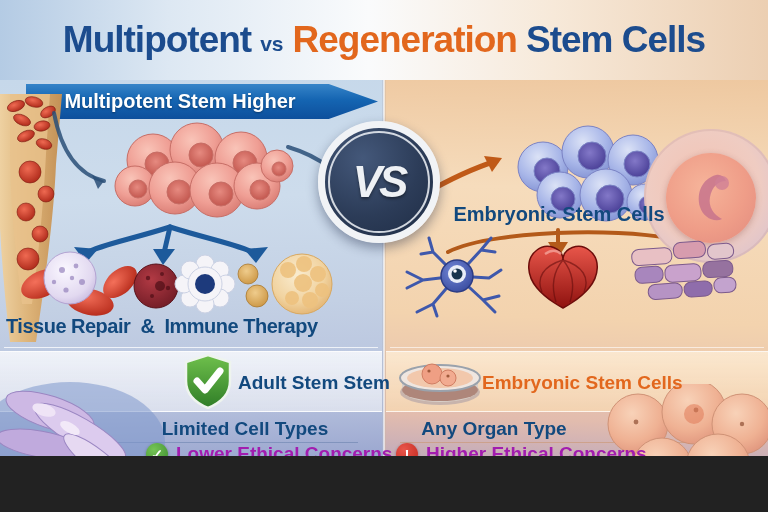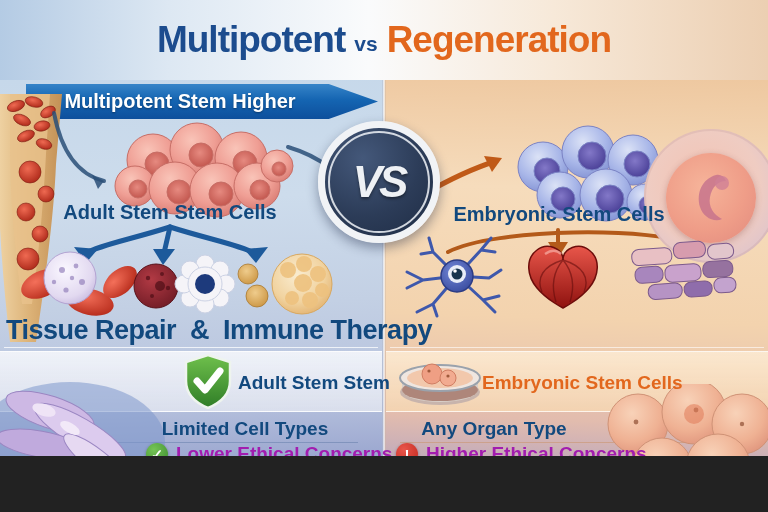--- a/index.html
+++ b/index.html
@@ -39,21 +39,21 @@
     display:flex;align-items:center;justify-content:center;}
   .vs-badge::before{content:"";position:absolute;inset:3px;border:2px solid rgba(240,243,248,.85);border-radius:50%;}
   .vs-text{font-size:44px;font-weight:bold;font-style:italic;color:#eef1f5;letter-spacing:-3px;
     text-shadow:0 2px 3px rgba(0,0,0,.4);}
 
   
   .lbl{position:absolute;font-weight:bold;color:#12497e;text-align:center;white-space:pre;}
   .lbl-source{font-size:20px;}
   #lbl-adult{left:60px;top:201px;width:220px;}
   #lbl-embryonic{left:449px;top:203px;width:220px;}
-  #lbl-tissue{left:6px;top:315px;width:304px;font-size:27px;letter-spacing:-.5px;text-align:right;}
+  #lbl-tissue{left:6px;top:315px;width:304px;font-size:20px;letter-spacing:-.5px;text-align:right;}
   #lbl-organ{left:390px;top:316px;width:360px;font-size:18.5px;letter-spacing:-.5px;}
   #lbl-limited{left:145px;top:418px;width:200px;font-size:19px;}
   #lbl-any{left:394px;top:418px;width:200px;font-size:19px;}
   .band-label{position:absolute;font-weight:bold;font-size:19px;}
   #band-left-label{left:238px;top:372px;color:#12497e;}
   #band-right-label{left:482px;top:372px;color:#e2671d;}
 
   
   .band{position:absolute;top:351px;height:59px;}
   .band-left{left:0;width:382px;background:linear-gradient(180deg,rgba(246,248,252,.88),rgba(226,230,240,.82));
@@ -88,20 +88,21 @@
 </head>
 <body>
 
 <div class="stage">
 
   <div class="top-band">
     <h1 class="title">
       <span class="t-main t-blue">Multipotent</span>
       <span class="t-vs">vs</span>
       <span class="t-main t-orange">Regeneration</span>
+      <span class="t-main t-blue">Stem Cells</span>
     </h1>
   </div>
   <div class="half left-half"></div>
   <div class="half right-half"></div>
   <div class="v-divider"></div>
 
   <div class="band band-left"></div>
   <div class="band band-right"></div>
   <div class="hline" id="hl-left1"></div>
   <div class="hline" id="hl-right1"></div>
@@ -419,21 +420,20 @@
     <path d="M6,26 L6,38 A38,12 0 0 0 82,38 L82,26 Z" fill="#d9cfc8"></path>
     <ellipse cx="44" cy="38" rx="38" ry="11" fill="#8a4a3a" opacity=".55"></ellipse>
     <ellipse cx="44" cy="26" rx="40" ry="13" fill="#efe6e0" stroke="#9aa2ac" stroke-width="2"></ellipse>
     <ellipse cx="44" cy="26" rx="33" ry="10" fill="#f2c8ac"></ellipse>
     <circle cx="36" cy="22" r="10" fill="#ef9f84" stroke="#d07d62" stroke-width="1"></circle>
     <circle cx="52" cy="26" r="8" fill="#f2ab90" stroke="#d07d62" stroke-width="1"></circle>
     <circle cx="33" cy="19" r="1.6" fill="#a05a3c"></circle>
       <circle cx="52" cy="24" r="1.6" fill="#a05a3c"></circle>
   </svg>
 
-  <div class="lbl lbl-source" id="lbl-adult">Adult Stem Stem Cells</div>
   <div class="lbl lbl-source" id="lbl-embryonic">Embryonic Stem Cells</div>
   <div class="lbl" id="lbl-tissue">Tissue Repair  &amp;  Immune Therapy</div>
   <div class="band-label" id="band-left-label">Adult Stem Stem</div>
   <div class="band-label" id="band-right-label">Embryonic Stem Cells</div>
   <div class="lbl" id="lbl-limited">Limited Cell Types</div>
   <div class="lbl" id="lbl-any">Any Organ Type</div>
 
   <div class="ethics-row" id="ethics-left">
     <span class="circle-icon circle-green">
       <span>✓</span>

